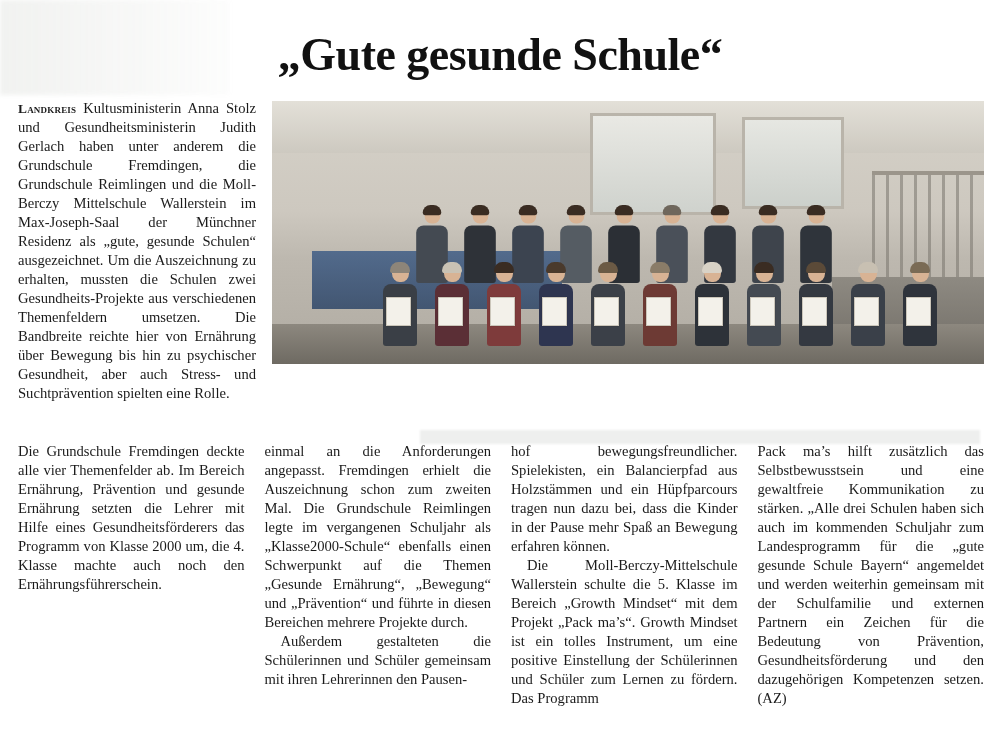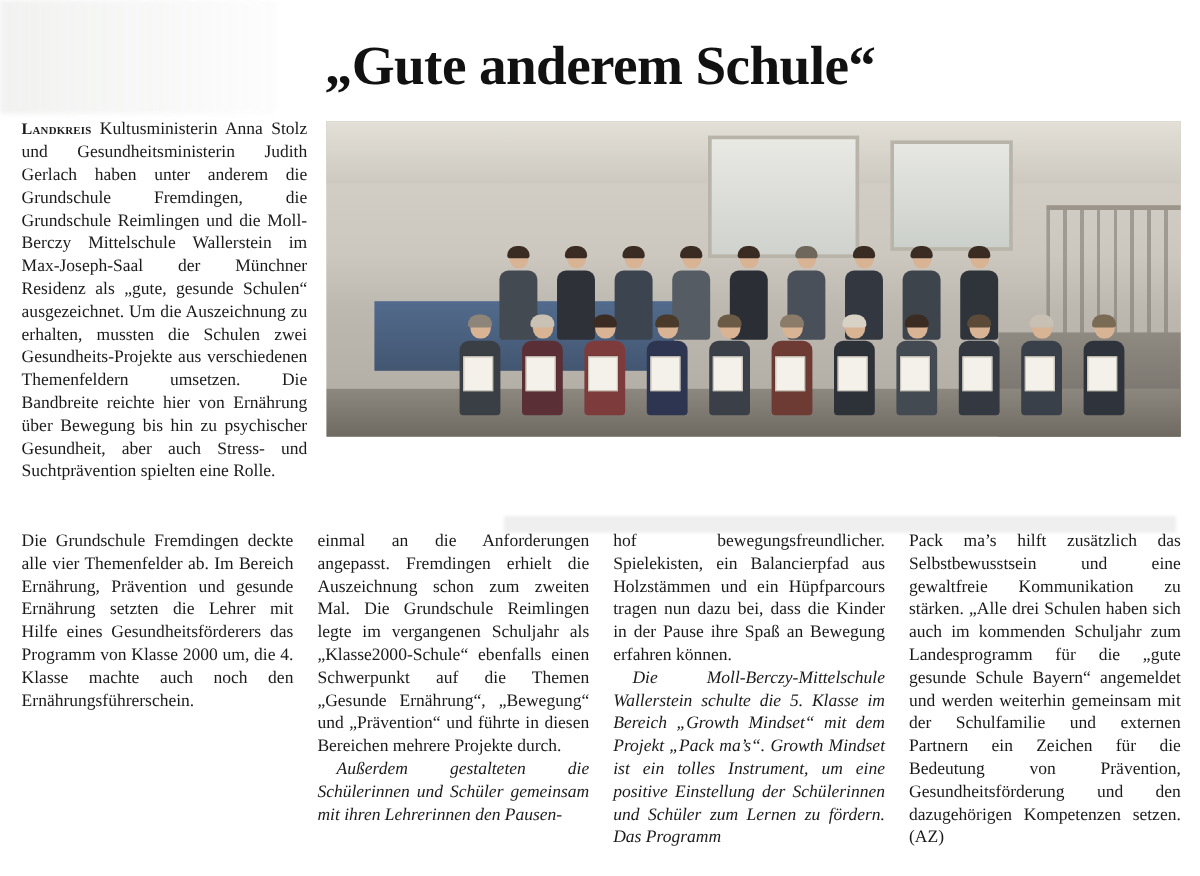--- a/index.html
+++ b/index.html
@@ -76,21 +76,20 @@
     margin: 0;
     font-size: 14.6px;
     line-height: 1.30;
     text-align: justify;
     text-justify: inter-word;
     hyphens: auto;
     -webkit-hyphens: auto;
   }
   p.text + p.text {
     text-indent: 16px;
-    font-style: italic;
   }
   .dateline {
     font-variant: small-caps;
     font-weight: bold;
     font-size: 13.4px;
     letter-spacing: 0.2px;
   }
   
   .photo-wrap {
     position: absolute;
@@ -189,21 +188,21 @@
   .lower .col p.text { font-size: 14.6px; }
 </style>
 </head>
 <body>
 
 <div class="ghost"></div>
 <div class="ghost2"></div>
 
 <div class="page">
 
-  <h1 class="headline">„Gute anderem Schule“</h1>
+  <h1 class="headline">„Gute gesunde Schule“</h1>
 
   <div class="body-area">
 
     <div class="col-first">
       <p class="text"><span class="dateline">Landkreis</span> <span>Kultusministerin Anna Stolz und Gesundheitsministerin Judith Gerlach haben unter anderem die Grundschule Fremdingen, die Grundschule Reimlingen und die Moll-Berczy Mittelschule Wallerstein im Max-Joseph-Saal der Münchner Residenz als „gute, gesunde Schulen“ ausgezeichnet. Um die Auszeichnung zu erhalten, mussten die Schulen zwei Gesundheits-Projekte aus verschiedenen Themenfeldern umsetzen. Die Bandbreite reichte hier von Ernährung über Bewegung bis hin zu psychischer Gesundheit, aber auch Stress- und Suchtprävention spielten eine Rolle.</span></p>
     </div>
 
     <div class="photo-wrap">
       <div class="photo">
         <div class="wall"></div>
@@ -353,21 +352,21 @@
 
     <div class="lower">
       <div class="col">
         <p class="text">Die Grundschule Fremdingen deckte alle vier Themenfelder ab. Im Bereich Ernährung, Prävention und gesunde Ernährung setzten die Lehrer mit Hilfe eines Gesundheitsförderers das Programm von Klasse 2000 um, die 4. Klasse machte auch noch den Ernährungsführerschein.</p>
       </div>
       <div class="col">
         <p class="text">einmal an die Anforderungen angepasst. Fremdingen erhielt die Auszeichnung schon zum zweiten Mal. Die Grundschule Reimlingen legte im vergangenen Schuljahr als „Klasse2000-Schule“ ebenfalls einen Schwerpunkt auf die Themen „Gesunde Ernährung“, „Bewegung“ und „Prävention“ und führte in diesen Bereichen mehrere Projekte durch.</p>
         <p class="text">Außerdem gestalteten die Schülerinnen und Schüler gemeinsam mit ihren Lehrerinnen den Pausen-</p>
       </div>
       <div class="col">
-        <p class="text">hof bewegungsfreundlicher. Spielekisten, ein Balancierpfad aus Holzstämmen und ein Hüpfparcours tragen nun dazu bei, dass die Kinder in der Pause ihre Spaß an Bewegung erfahren können.</p>
+        <p class="text">hof bewegungsfreundlicher. Spielekisten, ein Balancierpfad aus Holzstämmen und ein Hüpfparcours tragen nun dazu bei, dass die Kinder in der Pause mehr Spaß an Bewegung erfahren können.</p>
         <p class="text">Die Moll-Berczy-Mittelschule Wallerstein schulte die 5. Klasse im Bereich „Growth Mindset“ mit dem Projekt „Pack ma’s“. Growth Mindset ist ein tolles Instrument, um eine positive Einstellung der Schülerinnen und Schüler zum Lernen zu fördern. Das Programm</p>
       </div>
       <div class="col">
         <p class="text">Pack ma’s hilft zusätzlich das Selbstbewusstsein und eine gewaltfreie Kommunikation zu stärken. „Alle drei Schulen haben sich auch im kommenden Schuljahr zum Landesprogramm für die „gute gesunde Schule Bayern“ angemeldet und werden weiterhin gemeinsam mit der Schulfamilie und externen Partnern ein Zeichen für die Bedeutung von Prävention, Gesundheitsförderung und den dazugehörigen Kompetenzen setzen. (AZ)</p>
       </div>
     </div>
 
   </div>
 </div>
 

